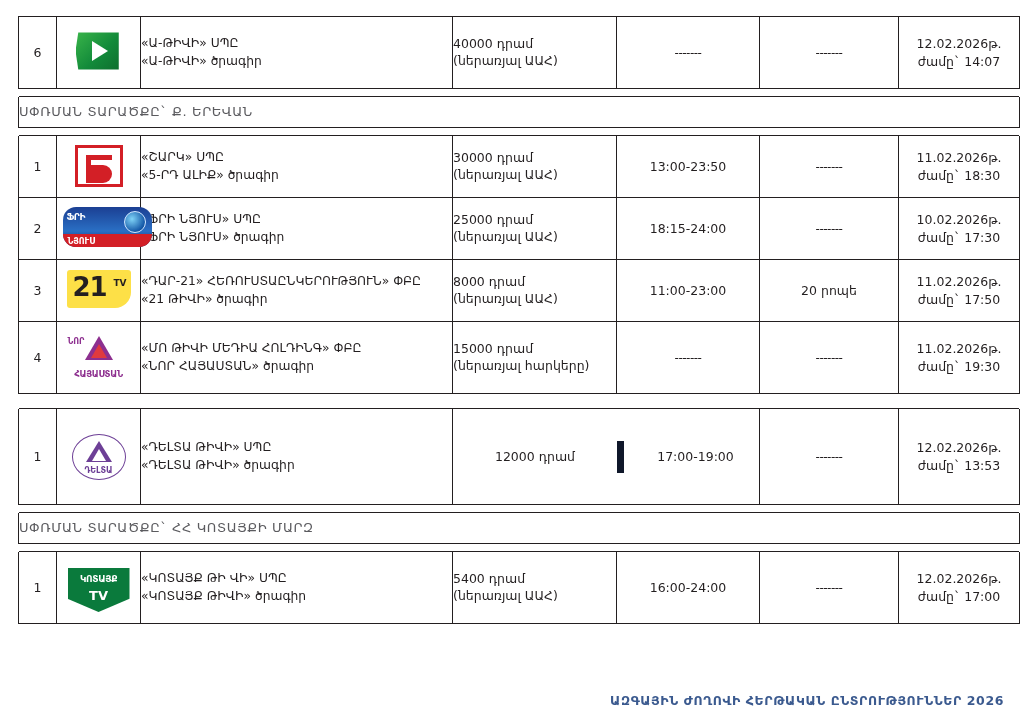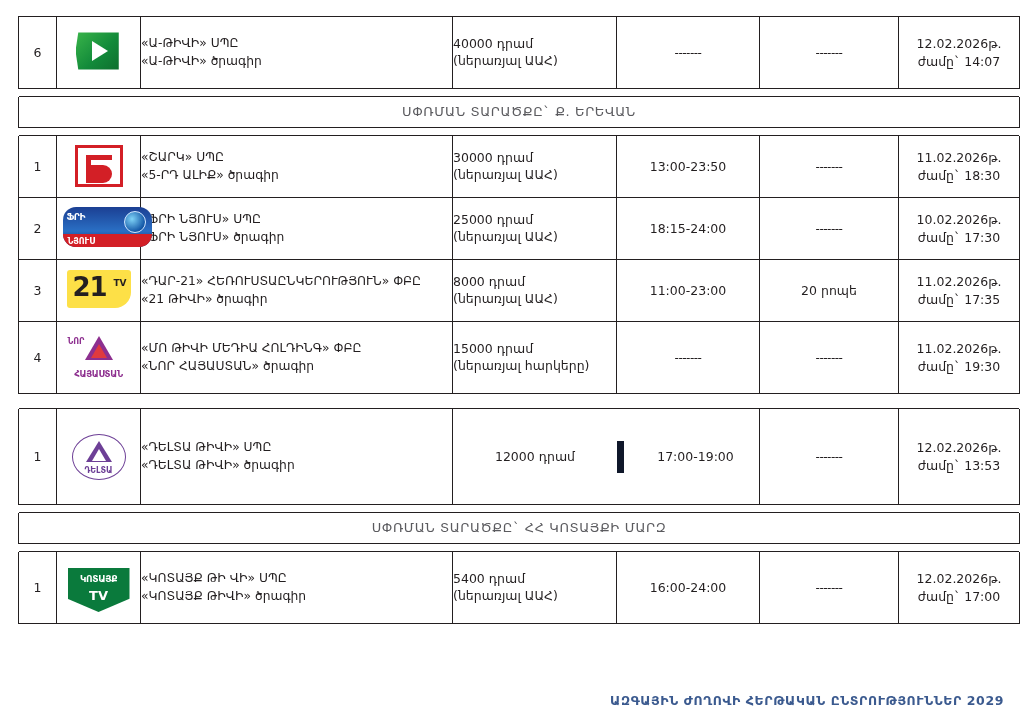--- a/index.html
+++ b/index.html
@@ -40,21 +40,20 @@
   .c-date   { width: 121px; text-align: center; font-size: 12.5px; line-height: 1.4; }
 
   .name-line1, .name-line2 {
     font-size: 12.3px;
     line-height: 1.45;
     white-space: nowrap;
   }
   .dash { letter-spacing: -0.5px; font-size: 12px; }
 
   tr.group-row td {
-    text-align: center;
     padding: 7px 0 8px 0;
     font-size: 13px;
     letter-spacing: 0.6px;
     color: #5b5b5f;
   }
   tr.spacer td {
     border-left: 1px solid #ffffff;
     border-right: 1px solid #ffffff;
     border-top: none;
     border-bottom: none;
@@ -373,21 +372,21 @@
           <div class="name-line2">«21 ԹԻՎԻ» ծրագիր</div>
         </td>
         <td class="c-price">
           <div>8000 դրամ</div>
           <div>(ներառյալ ԱԱՀ)</div>
         </td>
         <td class="c-time">11:00-23:00</td>
         <td class="c-dur">20 րոպե</td>
         <td class="c-date">
           <div>11.02.2026թ.</div>
-          <div>ժամը` 17:35</div>
+          <div>ժամը` 17:50</div>
         </td>
       </tr>
 
       <tr class="row-h-tall">
         <td class="c-num">4</td>
         <td class="c-logo">
           <div class="logo-wrap">
             <div class="logo-norh">
               <span class="nor">ՆՈՐ</span>
               <span class="tri"></span>
@@ -488,13 +487,13 @@
         <td class="c-date">
           <div>12.02.2026թ.</div>
           <div>ժամը` 17:00</div>
         </td>
       </tr>
 
     </tbody>
   </table>
 </div>
 
-<div class="footer">ԱԶԳԱՅԻՆ ԺՈՂՈՎԻ ՀԵՐԹԱԿԱՆ ԸՆՏՐՈՒԹՅՈՒՆՆԵՐ 2029</div>
+<div class="footer">ԱԶԳԱՅԻՆ ԺՈՂՈՎԻ ՀԵՐԹԱԿԱՆ ԸՆՏՐՈՒԹՅՈՒՆՆԵՐ 2026</div>
 
 </body></html>

